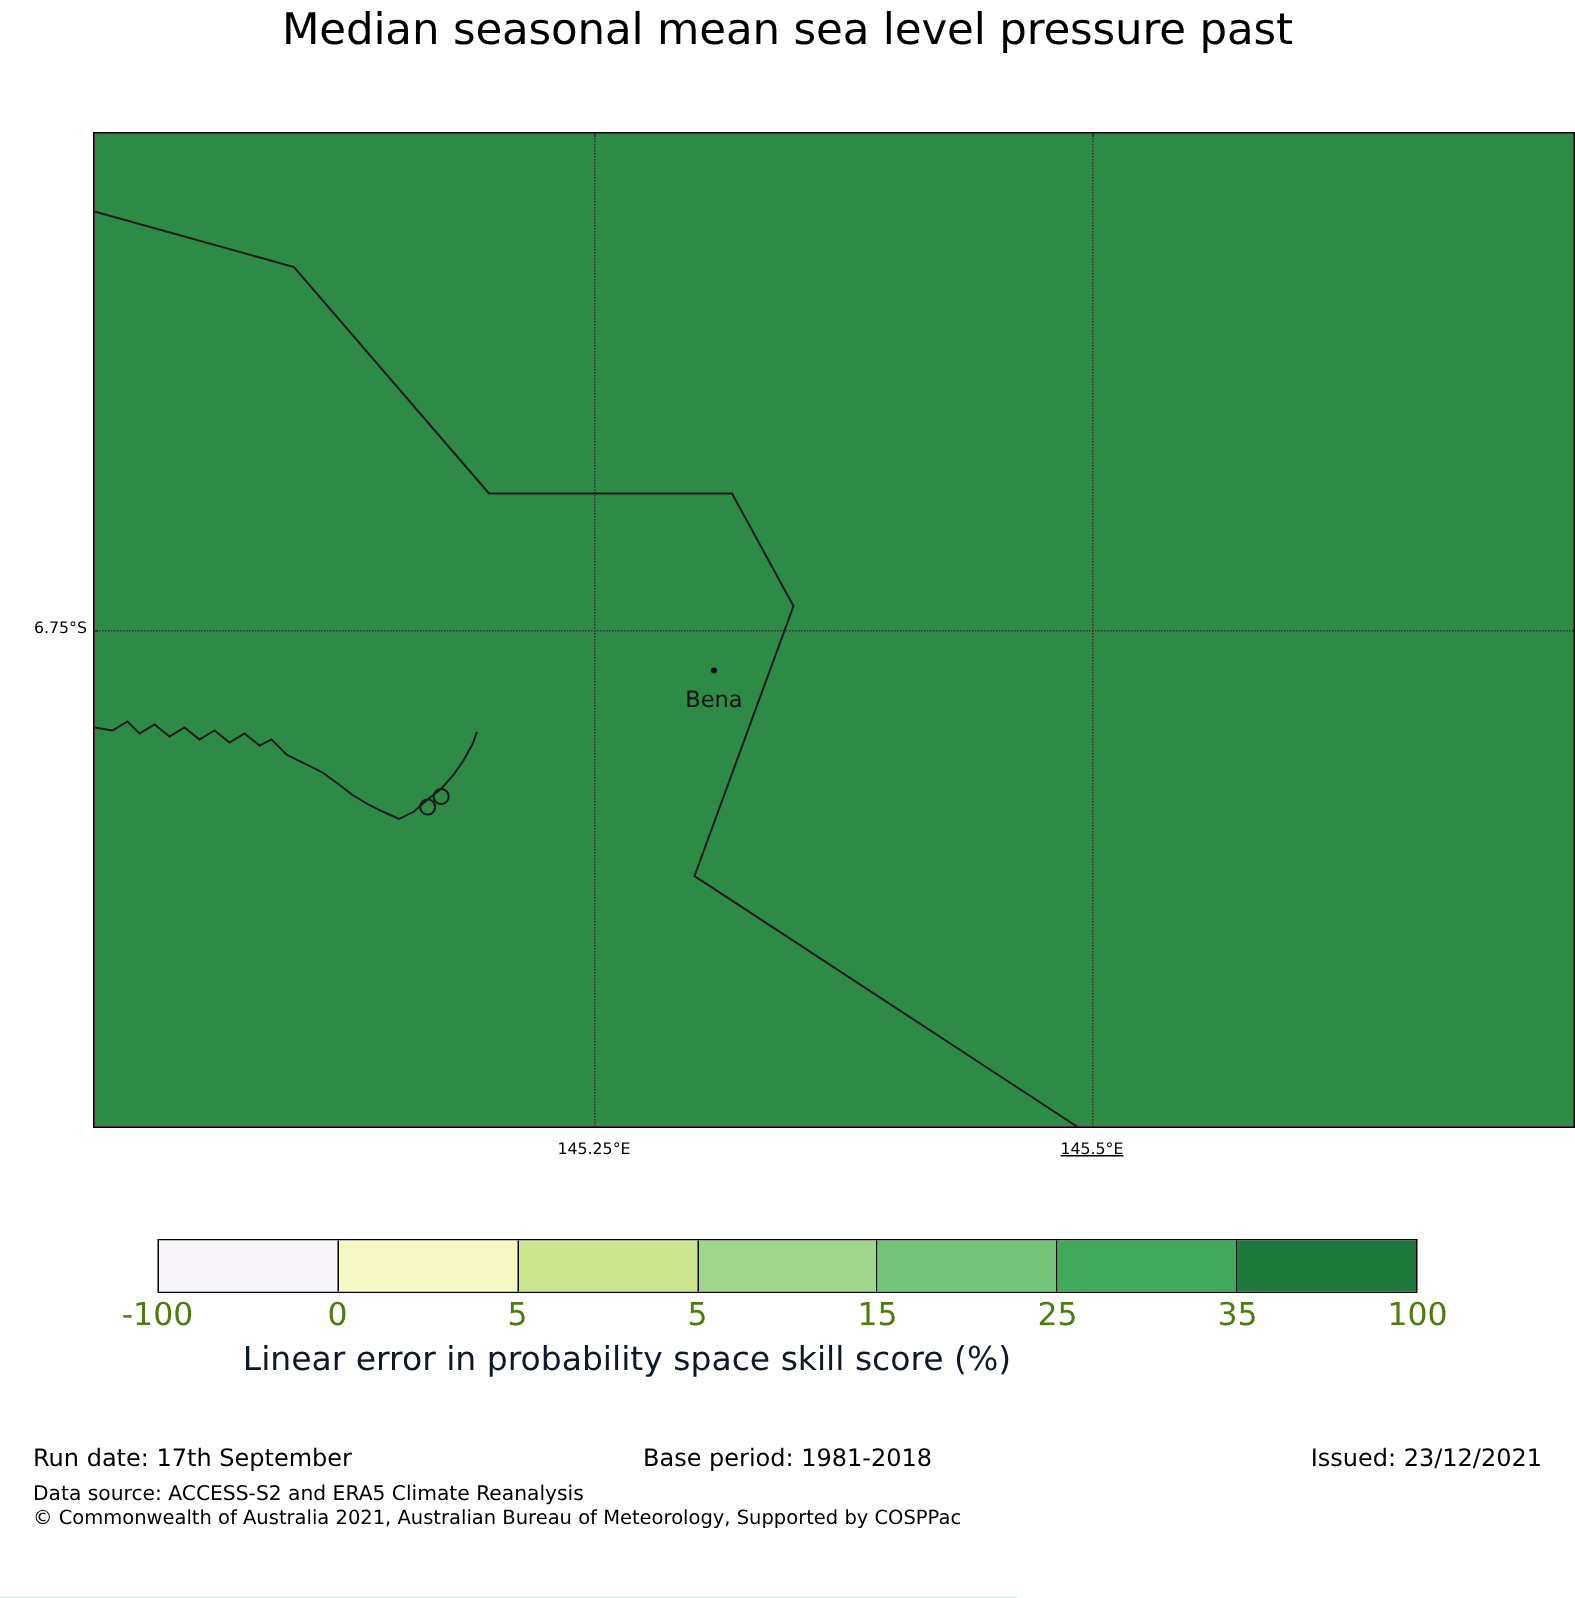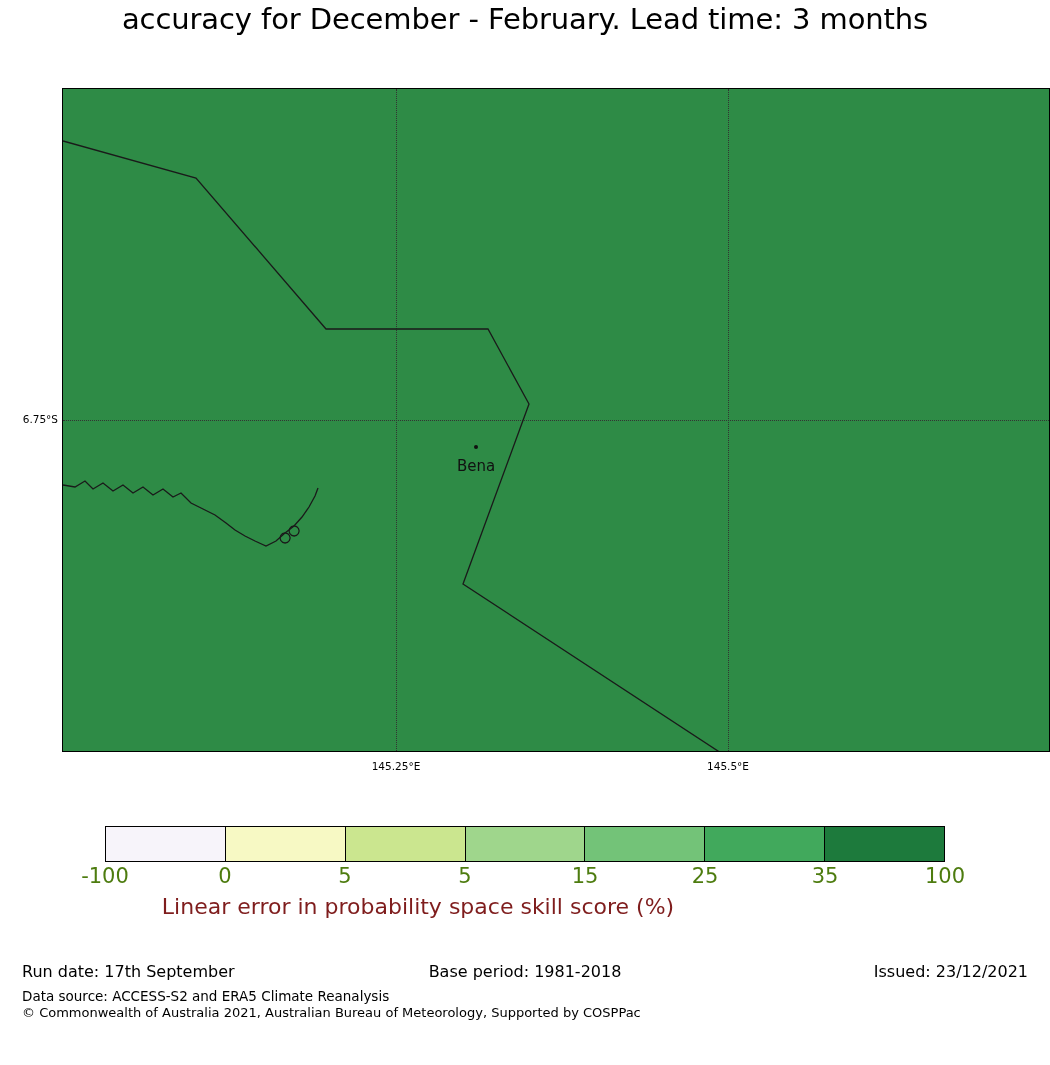--- a/index.html
+++ b/index.html
@@ -140,21 +140,21 @@
     color: #4d7c0f;
   }
 
   #cbar-title {
     position: absolute;
     left: 0;
     top: 894px;
     width: 836px;
     text-align: center;
     font-size: 22px;
-    color: #7f1d1d;
+    color: #0f172a;
   }
 
   
   #footer-row {
     position: absolute;
     left: 0;
     top: 962px;
     width: 1050px;
     height: 24px;
   }
@@ -188,21 +188,21 @@
     position: absolute;
     left: 22px;
     top: 1005px;
     font-size: 13px;
   }
 </style>
 </head>
 <body>
 
 <div id="title">
-  <div>accuracy for December - February. Lead time: 3 months</div>
+  <div>Median seasonal mean sea level pressure past</div>
 </div>
 
 <div id="map-panel" style="background: #be185d;">
   <div id="map-fill" style="background: rgb(46, 139, 70);"></div>
 
   <div class="grid-v" style="left:333px;"></div>
   <div class="grid-v" style="left:665px;"></div>
   <div class="grid-h" style="top:331px;"></div>
 
   <svg id="coast-svg" viewBox="0 0 988 664" preserveAspectRatio="none">
@@ -218,21 +218,21 @@
       <path d="M231,437 a5,5 0 1,0 0.2,0"></path>
       <path d="M222,444 a5,5 0 1,0 0.2,0"></path>
     </g>
   </svg>
 
   <div id="station-dot"></div>
   <div id="station-label">Bena</div>
 </div>
 
 <div class="xtick" style="left:356px;">145.25°E</div>
-<div class="xtick" style="left:688px;">145.5°E</div>
+<div class="xtick" style="left:688px;text-decoration:underline;">145.5°E</div>
 <div class="ytick" style="left:2px; top:413px;">6.75°S</div>
 
 <div id="cbar-wrap">
   <div id="cbar">
     <div class="seg" style="background: rgb(247, 244, 250); flex: 1 1 0px;"></div>
     <div class="seg" style="background: rgb(247, 249, 196); flex: 1 1 0px;"></div>
     <div class="seg" style="background: rgb(203, 230, 143); flex: 1 1 0px;"></div>
     <div class="seg" style="background: rgb(159, 214, 140); flex: 1 1 0px;"></div>
     <div class="seg" style="background: rgb(115, 195, 120); flex: 1 1 0px;"></div>
     <div class="seg" style="background: rgb(65, 169, 92); flex: 1 1 0px;"></div>

